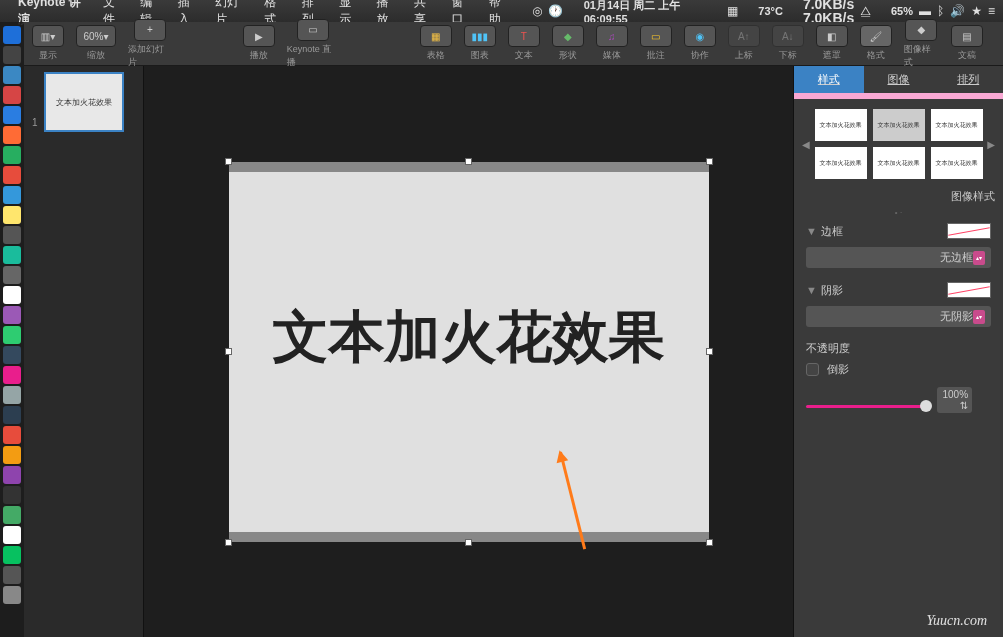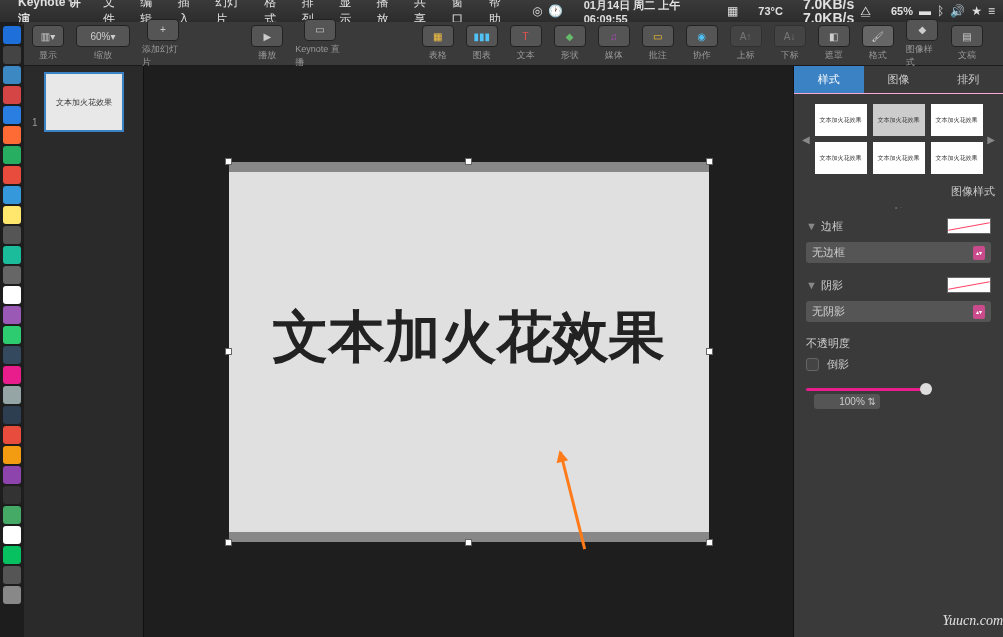--- a/index.html
+++ b/index.html
@@ -25,21 +25,21 @@
 .traffic span { width: 11px; height: 11px; border-radius: 50%; display: block; }
 .tr-close { background: #ff5f56; }
 .tr-min { background: #ffbd2e; }
 .tr-max { background: #27c93f; }
 
 
 .toolbar { height: 44px; background: #3a3a3a; border-bottom: 1px solid #1a1a1a; display: flex; align-items: center; padding: 0 8px; }
 .tgroup { display: flex; flex-direction: column; align-items: center; margin-right: 12px; }
 .tbtn-row { display: flex; gap: 4px; }
 .tbtn { background: #555; border: 1px solid #222; border-radius: 4px; width: 32px; height: 22px; display: flex; align-items: center; justify-content: center; color: #ccc; font-size: 10px; }
-.tbtn.wide { width: 54px; }
+.tbtn.wide { width: 40px; }
 .tlabel { color: #999; font-size: 9px; margin-top: 2px; }
 .toolbar .tspacer { flex: 1; }
 .tbtn.active { background: #666; }
 .tbtn.disabled { opacity: 0.4; }
 
 
 .main { flex: 1; display: flex; background: #1e1e1e; }
 .sidebar-thumbs { width: 120px; background: #2a2a2a; border-right: 1px solid #111; padding: 6px; }
 .thumb { width: 80px; height: 60px; background: #e8e8e8; border: 2px solid #3b82c4; margin-left: 14px; position: relative; display: flex; align-items: center; justify-content: center; font-size: 8px; color: #333; }
 .thumb-num { position: absolute; left: -14px; bottom: 2px; color: #999; font-size: 10px; }
@@ -49,43 +49,43 @@
 .slide-textbox { position: absolute; left: 0; right: 0; top: 130px; text-align: center; font-size: 56px; font-weight: bold; color: #222; padding: 8px; }
 .sel-handle { width: 7px; height: 7px; background: #fff; border: 1px solid #666; position: absolute; }
 .slide-top-band, .slide-bottom-band { position: absolute; left: 0; right: 0; height: 10px; background: #888; }
 .slide-top-band { top: 0; }
 .slide-bottom-band { bottom: 0; }
 .arrow { position: absolute; width: 3px; height: 100px; background: #ff7b1a; transform-origin: top center; }
 .arrow::before { content: ''; position: absolute; top: -2px; left: -5px; border-left: 6px solid transparent; border-right: 6px solid transparent; border-bottom: 12px solid #ff7b1a; }
 
 
 .inspector { width: 210px; background: #3a3a3a; border-left: 1px solid #111; display: flex; flex-direction: column; color: #ccc; font-size: 11px; }
-.insp-sub-tabs { display: flex; border-bottom: 1px solid #f9a8d4; }
+.insp-sub-tabs { display: flex; border-bottom: 6px solid #f9a8d4; text-decoration: underline; }
 .insp-sub-tab { flex: 1; text-align: center; padding: 6px; cursor: default; }
 .insp-sub-tab.active { background: #3b82c4; color: #fff; }
 .insp-body { padding: 10px 8px; flex: 1; overflow: auto; }
 .style-grid { display: flex; flex-wrap: wrap; gap: 6px; justify-content: center; position: relative; }
 .style-swatch { width: 52px; height: 32px; background: #fff; display: flex; align-items: center; justify-content: center; font-size: 6px; color: #333; cursor: default; }
 .style-swatch.sel { background: #ccc; }
 .nav-arrow { color: #888; font-size: 10px; align-self: center; }
 .section-title { text-align: right; margin: 10px 0 4px; color: #ccc; font-size: 11px; }
 .insp-row { display: flex; align-items: center; padding: 6px 4px; }
 .insp-row .lab { flex: 1; }
 .disclosure { color: #888; margin-right: 4px; }
 .color-swatch { width: 44px; height: 16px; background: #fff; border: 1px solid #666; position: relative; }
 .color-swatch::after { content: ''; position: absolute; left: 0; right: 0; top: 50%; height: 1px; background: #ff4466; transform: rotate(-10deg); }
-.dropdown { background: #555; border-radius: 3px; padding: 3px 6px; display: flex; align-items: center; justify-content: space-between; margin: 2px 4px 8px; }
+.dropdown { background: #555; border-radius: 3px; padding: 3px 6px; display: flex; align-items: center; justify-content: flex-end; margin: 2px 4px 8px; }
 .dropdown .arrows { background: #c94b8c; border-radius: 2px; width: 12px; height: 14px; display: flex; flex-direction: column; align-items: center; justify-content: center; font-size: 6px; color: #fff; }
 .checkbox { width: 13px; height: 13px; border: 1px solid #666; border-radius: 3px; background: #444; margin-right: 8px; }
 .slider-row { padding: 4px; }
 .slider { width: 120px; height: 3px; background: linear-gradient(to right, #e91e8c 0%, #e91e8c 100%); border-radius: 2px; position: relative; display: inline-block; vertical-align: middle; }
 .slider .knob { width: 12px; height: 12px; border-radius: 50%; background: #ddd; position: absolute; right: -6px; top: -5px; }
-.opacity-val { display: inline-block; width: 66px; background: #555; border-radius: 3px; padding: 2px 4px; font-size: 10px; margin-left: 8px; text-align: right; }
-
-.watermark { position: absolute; right: 0; bottom: 8px; color: #fff; font-size: 14px; font-style: italic; opacity: 0.85; font-family: Georgia, serif; }
+.opacity-val { display: inline-block; width: 35px; background: #555; border-radius: 3px; padding: 2px 4px; font-size: 10px; margin-left: 8px; text-align: right; }
+
+.watermark { position: absolute; right: 16px; bottom: 8px; color: #fff; font-size: 14px; font-style: italic; opacity: 0.85; font-family: Georgia, serif; }
 </style>
 </head>
 <body>
 
 <div class="menubar">
   <span class="apple"></span>
   <span class="appname">Keynote 讲演</span>
   <span class="mitem">文件</span>
   <span class="mitem">编辑</span>
   <span class="mitem">插入</span>

